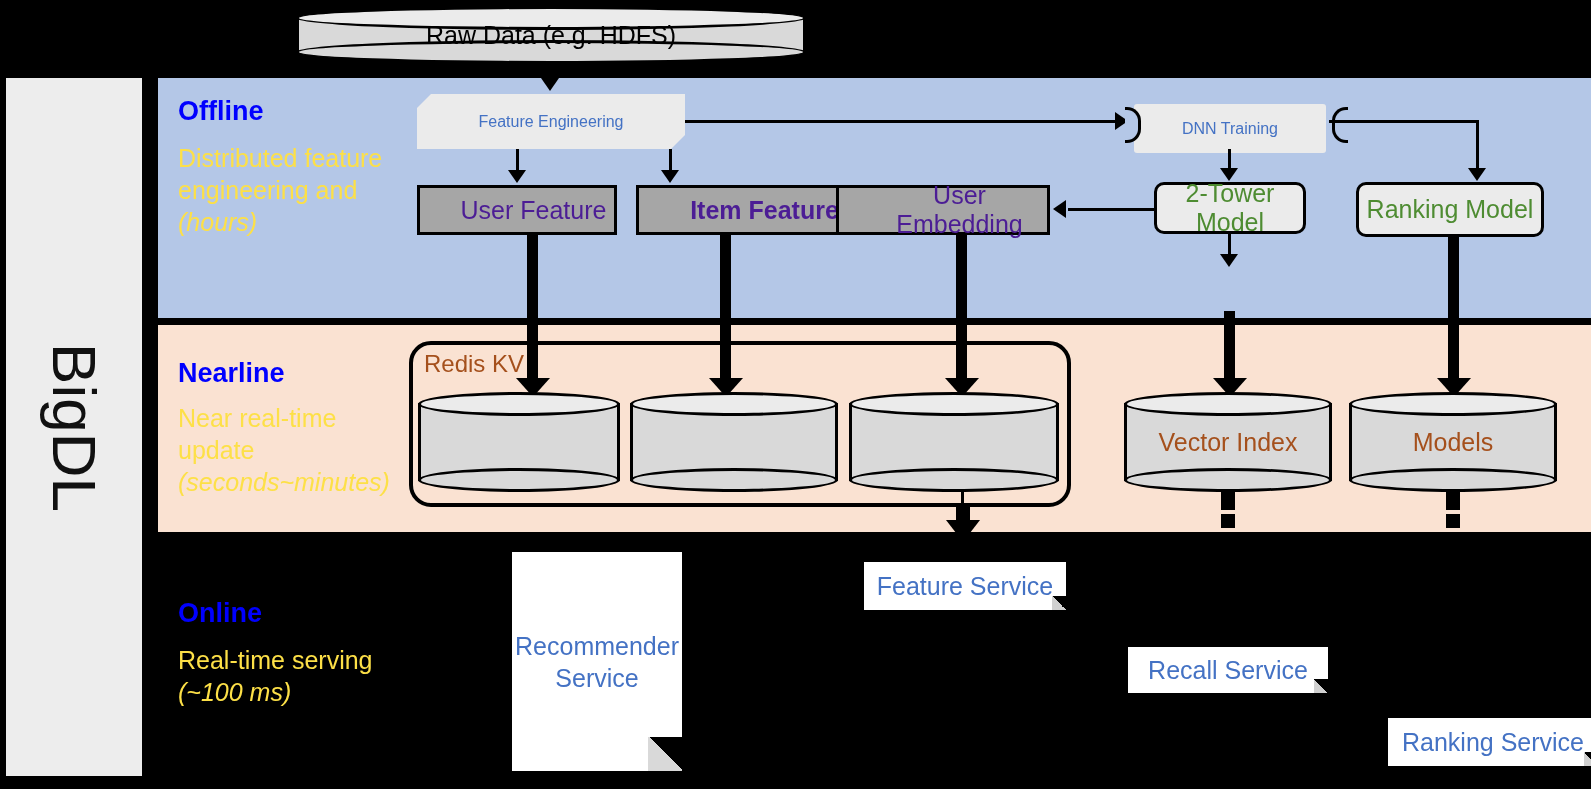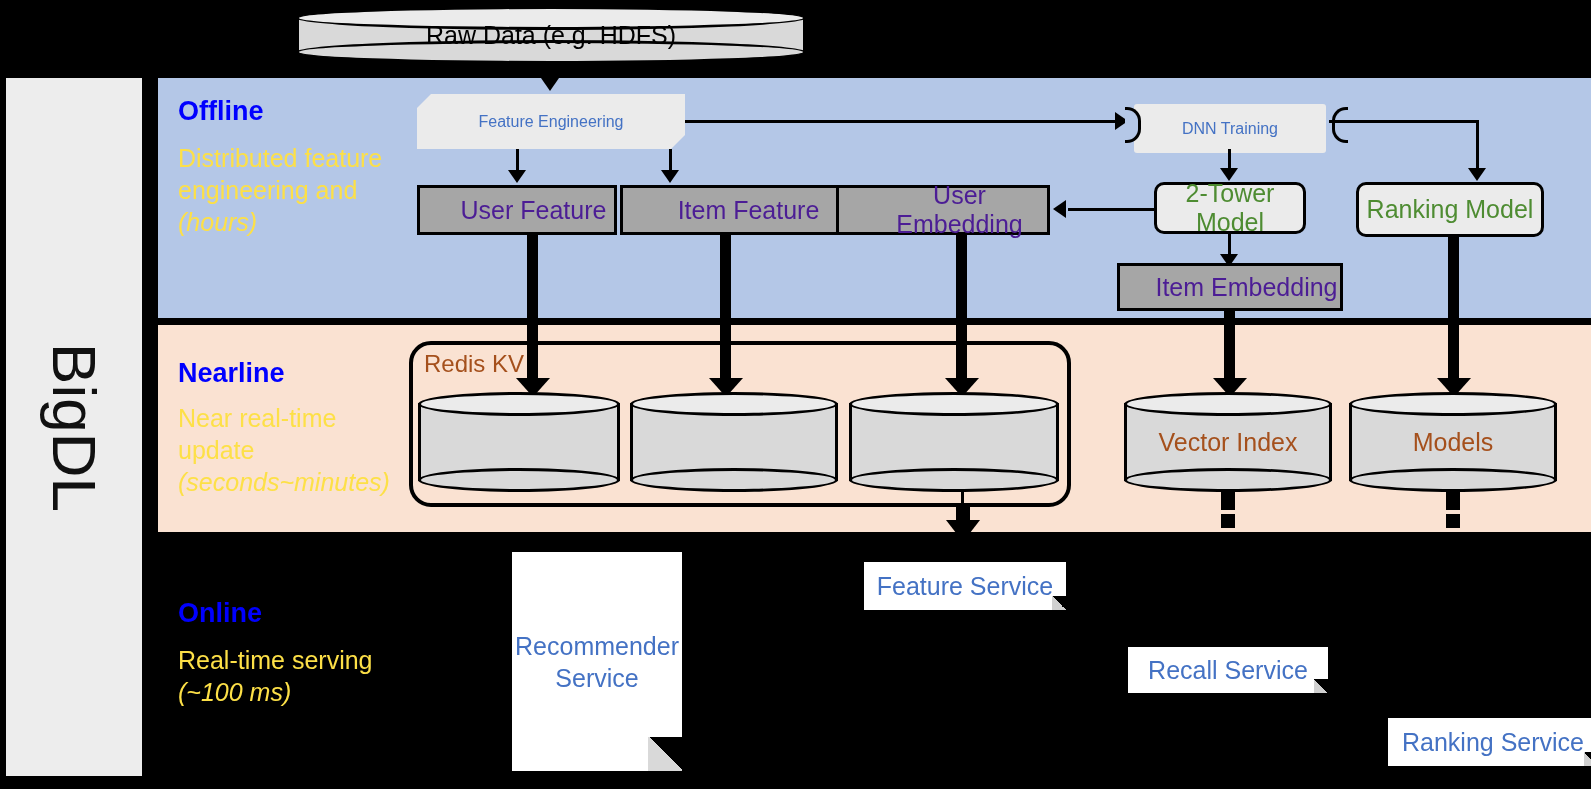--- a/index.html
+++ b/index.html
@@ -154,43 +154,40 @@
   <div class="ln thin-v" style="left:1228px;top:149px;height:22px;"></div>
   <div class="ah-down" style="left:1220px;top:168px;"></div>
 
   <div class="ln thin-h" style="left:1329px;top:120px;width:150px;"></div>
   <div class="ln thin-v" style="left:1476px;top:120px;height:50px;"></div>
   <div class="ah-down" style="left:1468px;top:168px;"></div>
 
   <div class="node gray-box" style="left:417px;top:185px;width:200px;height:50px;">
     <span>User Feature</span>
   </div>
-  <div class="node gray-box" style="left:620px;top:185px;width:224px;height:50px;">
+  <div class="node gray-box" style="left:636px;top:185px;width:224px;height:50px;font-weight:bold;">
     <span>Item Feature</span>
   </div>
   <div class="node gray-box" style="left:836px;top:185px;width:214px;height:50px;align-items:center;">
     <span>User Embedding</span>
   </div>
 
   <div class="ln thin-h" style="left:1068px;top:208px;width:88px;"></div>
   <div class="ah-left" style="left:1053px;top:200px;"></div>
 
   <div class="node light-box rounded" style="left:1154px;top:182px;width:152px;height:52px;">
     <span class="green-txt">2-Tower Model</span>
   </div>
   <div class="node light-box rounded" style="left:1356px;top:182px;width:188px;height:55px;">
     <span class="green-txt">Ranking Model</span>
   </div>
 
   <div class="ln thin-v" style="left:1228px;top:234px;height:24px;"></div>
   <div class="ah-down" style="left:1220px;top:254px;"></div>
 
-  <div class="node gray-box" style="left:1117px;top:263px;width:226px;height:48px;">
-    <span>Item Embedding</span>
-  </div>
 
   <div class="ln thick-v" style="left:527px;top:235px;height:150px;"></div>
   <div class="ah-down fat" style="left:516px;top:378px;"></div>
 
   <div class="ln thick-v" style="left:720px;top:235px;height:150px;"></div>
   <div class="ah-down fat" style="left:709px;top:378px;"></div>
 
   <div class="ln thick-v" style="left:956px;top:235px;height:150px;"></div>
   <div class="ah-down fat" style="left:945px;top:378px;"></div>
 

